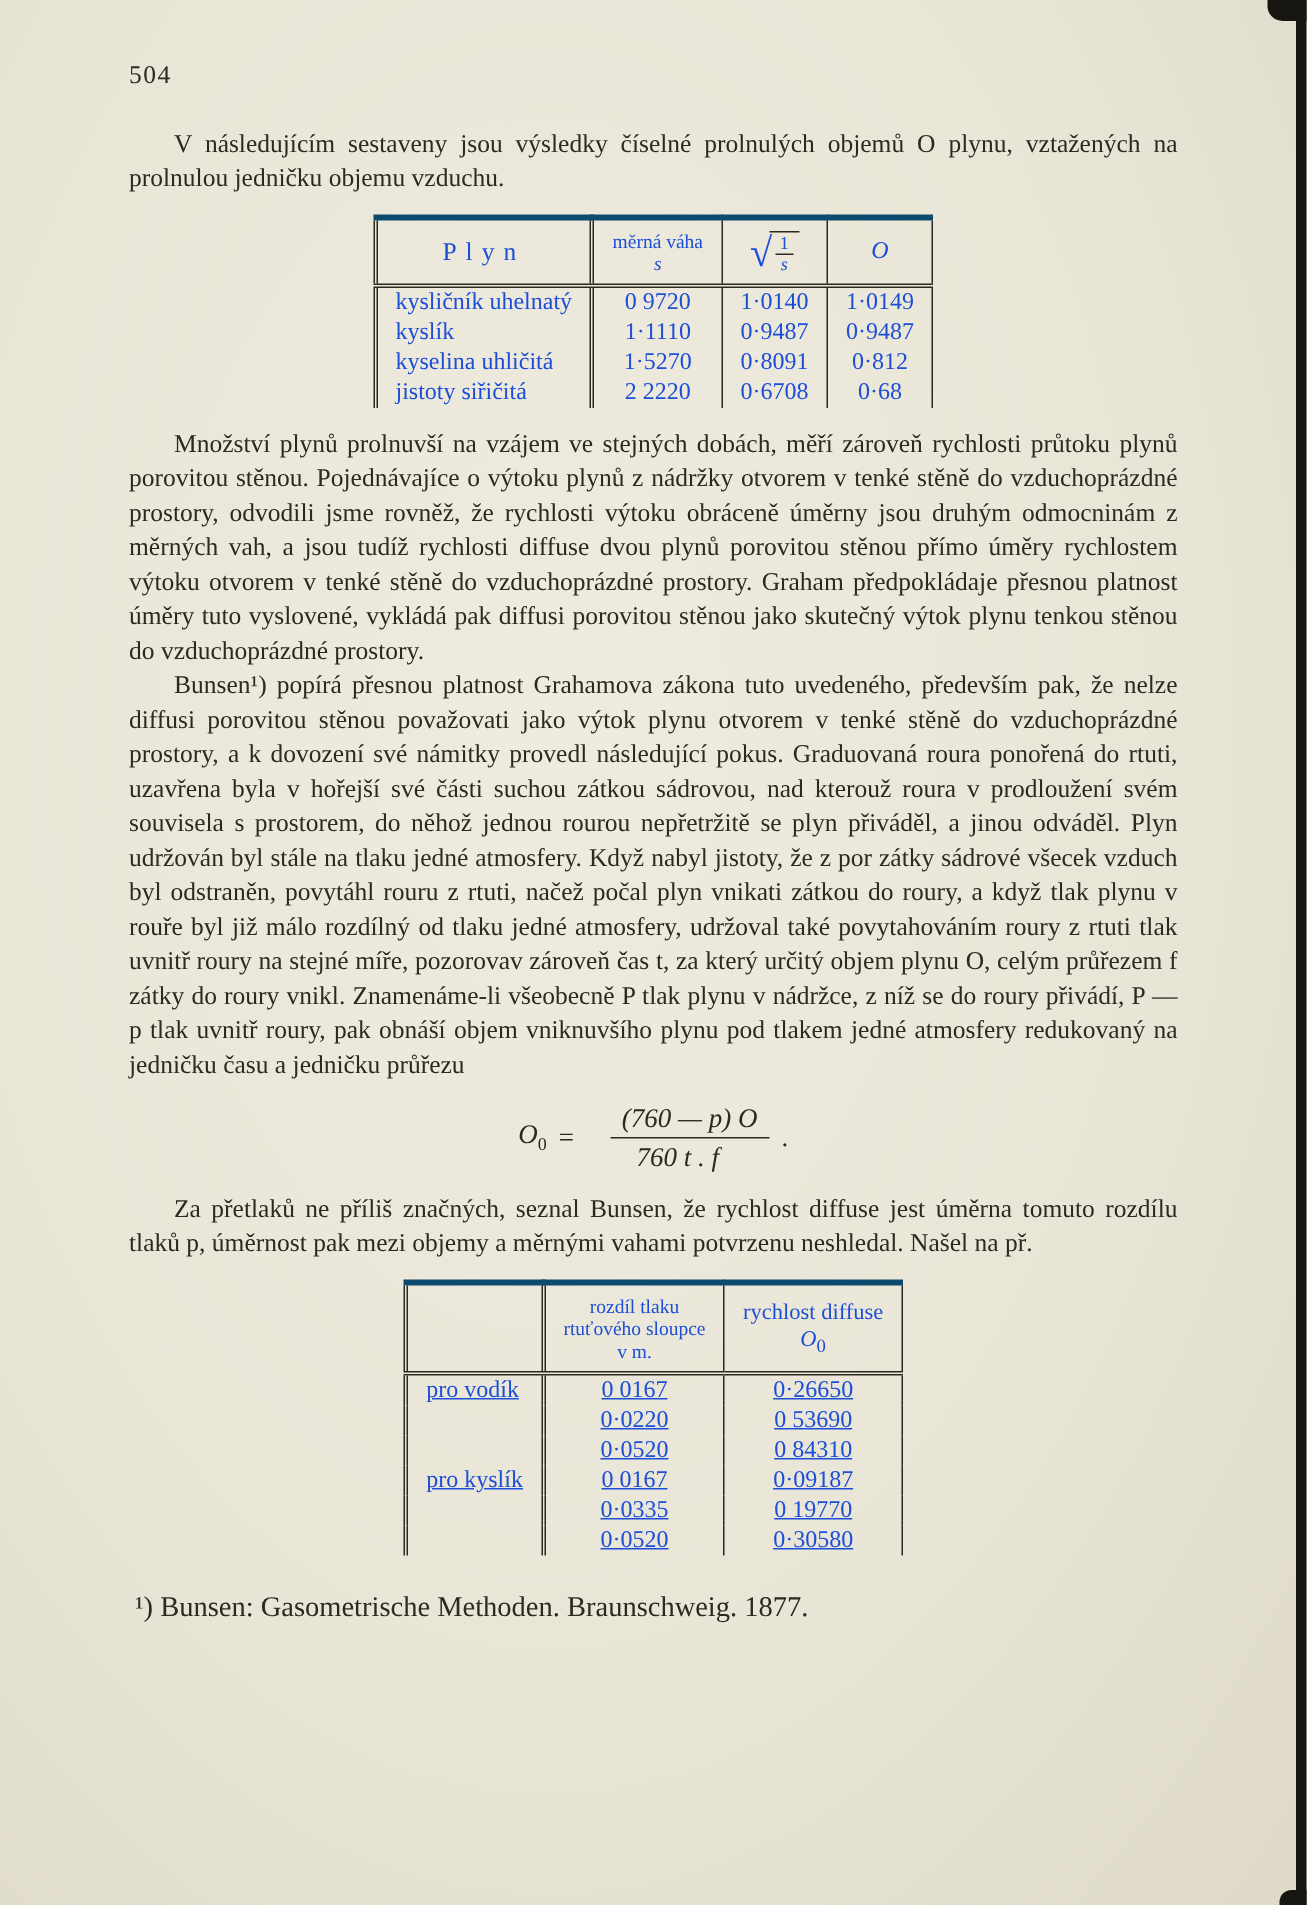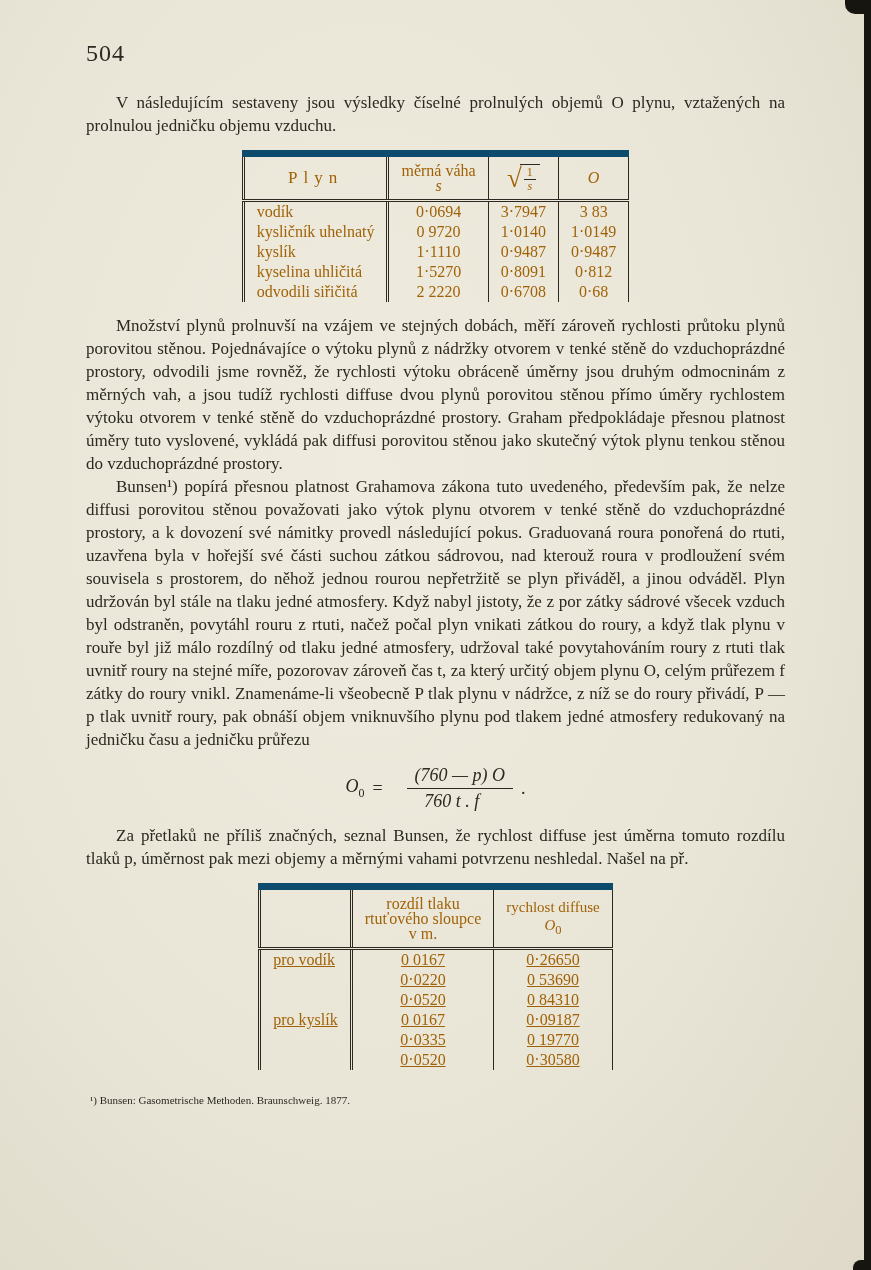--- a/index.html
+++ b/index.html
@@ -22,54 +22,54 @@
   }
   .scan-corner-bottom {
     position:absolute; bottom:0; right:0; width:18px; height:10px;
     background:#17150f; border-top-left-radius:8px;
   }
   .page {
     position:relative;
     padding:40px 86px 0 86px;
     box-sizing:border-box;
   }
-  .page-number { font-size:24px; letter-spacing:1px; margin:0 0 24px 0; }
+  .page-number { font-size:17px; letter-spacing:1px; margin:0 0 24px 0; }
 
   p.body-text {
     font-size:17px; line-height:23px; text-align:justify;
     text-indent:30px; margin:0;
   }
 
   
   table.data-table {
     border-collapse:collapse;
     margin:13px auto 12px auto;
     font-size:16px;
-    color:#a16207;
-    border-top:7px solid #0c4a6e;
+    color:#1d4ed8;
+    border-top:4px solid #0c4a6e;
     border-left:3px double #2b2921;
     border-right:1px solid #2b2921;
   }
   table.data-table th { font-weight:normal; }
   table.data-table thead th {
     border-bottom:3px double #2b2921;
     padding:6px 12px;
     vertical-align:middle;
   }
   table.data-table td { padding:1px 12px; }
   .sep-dbl { border-left:3px double #2b2921; }
   .sep-sgl { border-left:1px solid #2b2921; }
   .cell-left   { text-align:left; }
   .cell-center { text-align:center; }
 
   .t1-first-row td { padding-top:8px; }
   .t1-last-row  td { padding-bottom:10px; }
 
   .plyn-head { letter-spacing:6px; font-size:17px; }
-  .small-head { font-size:16px; line-height:15px; display:block; }
+  .small-head { font-size:13px; line-height:15px; display:block; }
   .ital { font-style:italic; }
 
   .radical-wrap { display:inline-flex; align-items:center; justify-content:center; }
   .radical-glyph { font-size:27px; line-height:1; margin-right:-2px; }
   .radfrac { display:inline-flex; flex-direction:column; align-items:center;
              font-size:12px; line-height:13px; border-top:1.5px solid #2b2921; padding:1px 4px 0 4px; }
   .rf-num { border-bottom:1px solid #2b2921; padding:0 3px; }
   .rf-den { font-style:italic; padding:0 3px; }
 
   
@@ -81,21 +81,21 @@
   .formula-lhs sub { font-style:normal; font-size:12px; }
   .formula-eq { margin:0 8px; }
   .formula-frac { display:inline-flex; flex-direction:column; align-items:center; }
   .formula-num { border-bottom:1.5px solid #2b2921; padding:0 8px 2px 8px; font-style:italic;margin-left:16px; }
   .formula-den { padding:2px 8px 0 8px; font-style:italic; }
   .formula-tail { margin-left:8px; }
 
   .t2-first-row td { padding-top:8px; }
   .t2 td { padding:1.5px 14px;text-decoration:underline; }
 
-  .footnote { font-size:11px; margin:24px 0 0 4px; }
+  .footnote { font-size:19px; margin:24px 0 0 4px; }
 </style>
 </head>
 <body>
 
 <div class="scan-strip-right"></div>
 <div class="scan-corner-top"></div>
 <div class="scan-corner-bottom"></div>
 
 <div class="page">
 
@@ -119,46 +119,40 @@
             <span class="radfrac">
               <span class="rf-num">1</span>
               <span class="rf-den">s</span>
             </span>
           </span>
         </th>
         <th class="cell-center sep-sgl ital">O</th>
       </tr>
     </thead>
     <tbody>
-      <tr class="t1-first-row">
-        <td class="cell-left">vodík</td>
-        <td class="cell-center sep-dbl">0·0694</td>
-        <td class="cell-center sep-sgl">3·7947</td>
-        <td class="cell-center sep-sgl">3 83</td>
-      </tr>
       <tr>
         <td class="cell-left">kysličník uhelnatý</td>
         <td class="cell-center sep-dbl">0 9720</td>
         <td class="cell-center sep-sgl">1·0140</td>
         <td class="cell-center sep-sgl">1·0149</td>
       </tr>
       <tr>
         <td class="cell-left">kyslík</td>
         <td class="cell-center sep-dbl">1·1110</td>
         <td class="cell-center sep-sgl">0·9487</td>
         <td class="cell-center sep-sgl">0·9487</td>
       </tr>
       <tr>
         <td class="cell-left">kyselina uhličitá</td>
         <td class="cell-center sep-dbl">1·5270</td>
         <td class="cell-center sep-sgl">0·8091</td>
         <td class="cell-center sep-sgl">0·812</td>
       </tr>
       <tr class="t1-last-row">
-        <td class="cell-left">odvodili siřičitá</td>
+        <td class="cell-left">jistoty siřičitá</td>
         <td class="cell-center sep-dbl">2 2220</td>
         <td class="cell-center sep-sgl">0·6708</td>
         <td class="cell-center sep-sgl">0·68</td>
       </tr>
     </tbody>
   </table>
 
   <p class="body-text">Množství plynů prolnuvší na vzájem ve stejných dobách, měří zároveň rychlosti průtoku plynů porovitou stěnou. Pojednávajíce o výtoku plynů z nádržky otvorem v tenké stěně do vzduchoprázdné prostory, odvodili jsme rovněž, že rychlosti výtoku obráceně úměrny jsou druhým odmocninám z měrných vah, a jsou tudíž rychlosti diffuse dvou plynů porovitou stěnou přímo úměry rychlostem výtoku otvorem v tenké stěně do vzduchoprázdné prostory. Graham předpokládaje přesnou platnost úměry tuto vyslovené, vykládá pak diffusi porovitou stěnou jako skutečný výtok plynu tenkou stěnou do vzduchoprázdné prostory.</p>
 
   <p class="body-text">Bunsen¹) popírá přesnou platnost Grahamova zákona tuto uvedeného, především pak, že nelze diffusi porovitou stěnou považovati jako výtok plynu otvorem v tenké stěně do vzduchoprázdné prostory, a k dovození své námitky provedl následující pokus. Graduovaná roura ponořená do rtuti, uzavřena byla v hořejší své části suchou zátkou sádrovou, nad kterouž roura v prodloužení svém souvisela s prostorem, do něhož jednou rourou nepřetržitě se plyn přiváděl, a jinou odváděl. Plyn udržován byl stále na tlaku jedné atmosfery. Když nabyl jistoty, že z por zátky sádrové všecek vzduch byl odstraněn, povytáhl rouru z rtuti, načež počal plyn vnikati zátkou do roury, a když tlak plynu v rouře byl již málo rozdílný od tlaku jedné atmosfery, udržoval také povytahováním roury z rtuti tlak uvnitř roury na stejné míře, pozorovav zároveň čas t, za který určitý objem plynu O, celým průřezem f zátky do roury vnikl. Znamenáme-li všeobecně P tlak plynu v nádržce, z níž se do roury přivádí, P — p tlak uvnitř roury, pak obnáší objem vniknuvšího plynu pod tlakem jedné atmosfery redukovaný na jedničku času a jedničku průřezu</p>

